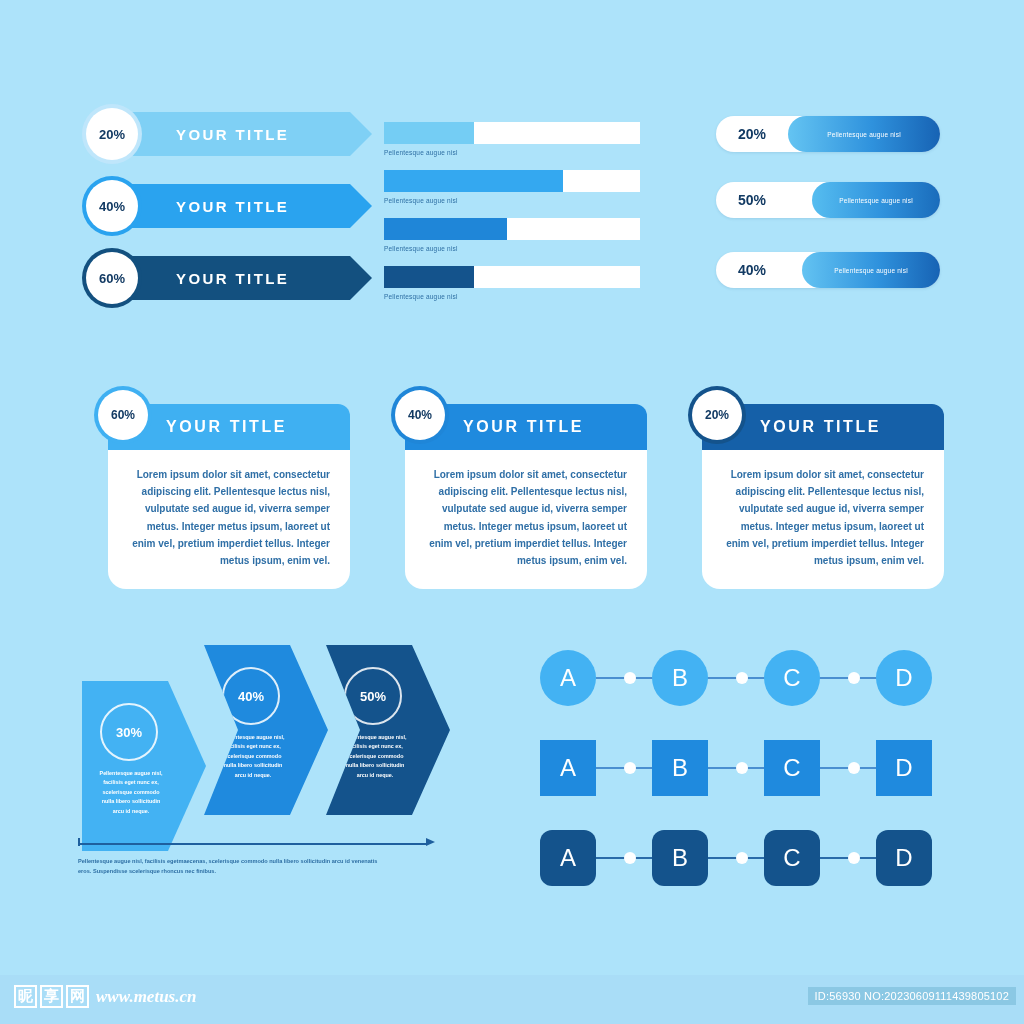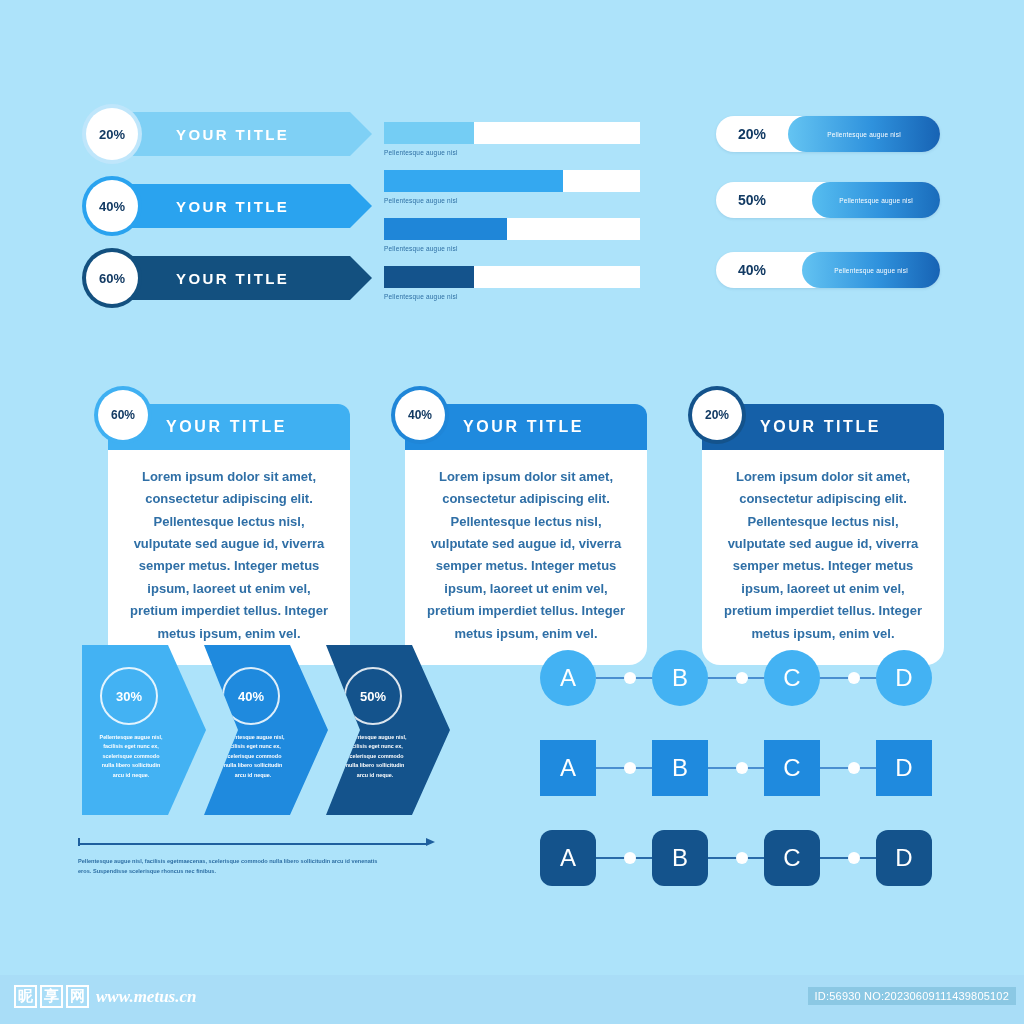--- a/index.html
+++ b/index.html
@@ -64,37 +64,37 @@
   .card-head{
     height:46px;border-radius:12px 12px 0 0;
     display:flex;align-items:center;padding-left:58px;box-sizing:border-box;
   }
   .card-head .t{
     color:#ffffff;font-size:16px;letter-spacing:2.6px;font-weight:bold;white-space:nowrap;
   }
   .card-body{
     background:#ffffff;border-radius:0 0 18px 18px;
     padding:16px 20px 20px;box-sizing:border-box;
-    font-size:13px;line-height:1.72;color:#2f6fa6;text-align:center;font-weight:bold;
+    font-size:10px;line-height:1.72;color:#2f6fa6;text-align:right;font-weight:bold;
   }
   .card-badge{
     position:absolute;left:-10px;top:-14px;width:50px;height:50px;border-radius:50%;
     background:#ffffff;display:flex;align-items:center;justify-content:center;
     font-size:12px;font-weight:bold;color:#123a63;z-index:4;
   }
   .card-badge.b0{box-shadow:0 0 0 4px #3fb0f2;}
   .card-badge.b1{box-shadow:0 0 0 4px #1f86d8;}
   .card-badge.b2{box-shadow:0 0 0 4px #14538c;}
 
   
   .chev{
     position:absolute;top:0;width:124px;height:170px;
     clip-path:polygon(0 0, 86px 0, 124px 50%, 86px 100%, 0 100%, 34px 50%);
   }
-  .chev.first{clip-path:polygon(0 0, 86px 0, 124px 50%, 86px 100%, 0 100%, 0 50%);}
+  .chev.first{clip-path:polygon(0 0, 86px 0, 124px 50%, 86px 100%, 0 100%, 0 50%);margin-top:36px;}
   .chev-circle{
     position:absolute;left:18px;top:22px;width:54px;height:54px;border-radius:50%;
     border:2px solid rgba(255,255,255,.85);
     display:flex;align-items:center;justify-content:center;
     color:#ffffff;font-size:13px;font-weight:bold;
   }
   .chev-text{
     position:absolute;left:14px;top:88px;width:70px;
     font-size:5.4px;line-height:1.75;color:#ffffff;text-align:center;font-weight:bold;
   }

